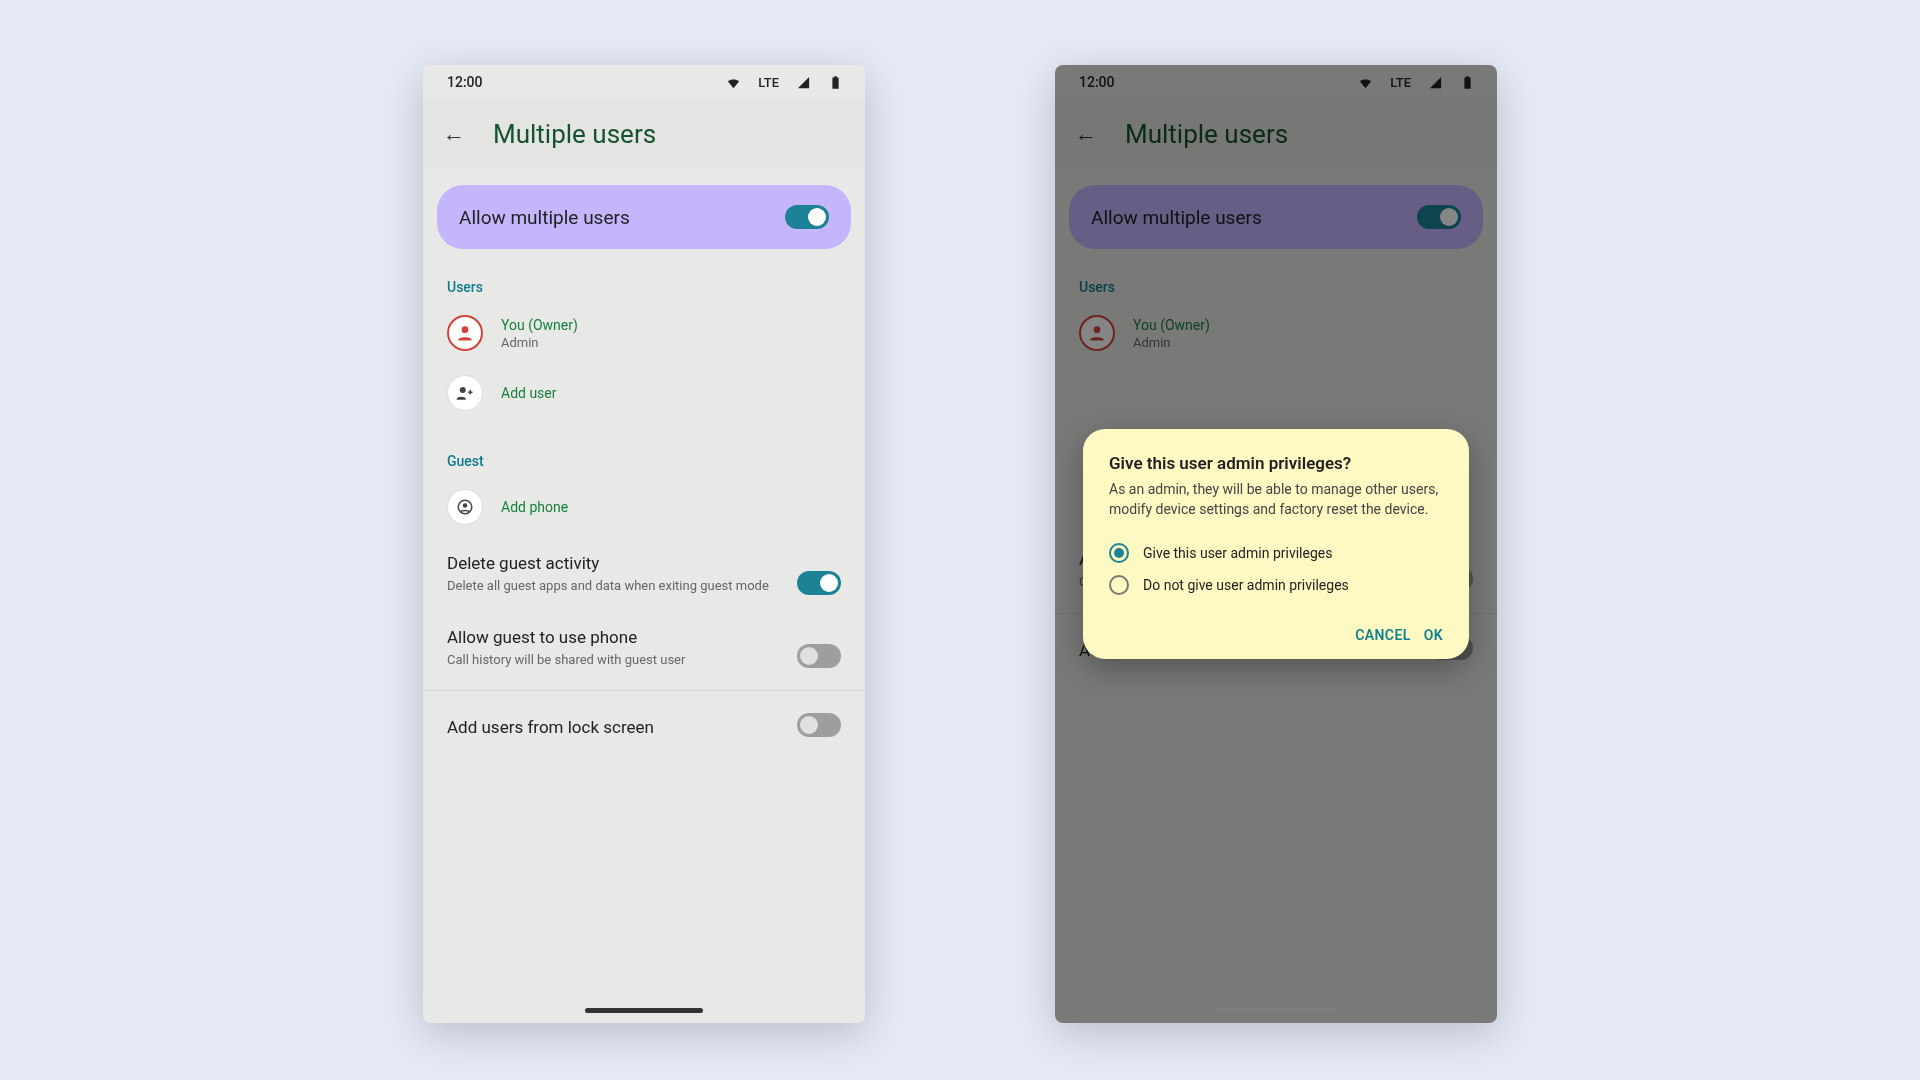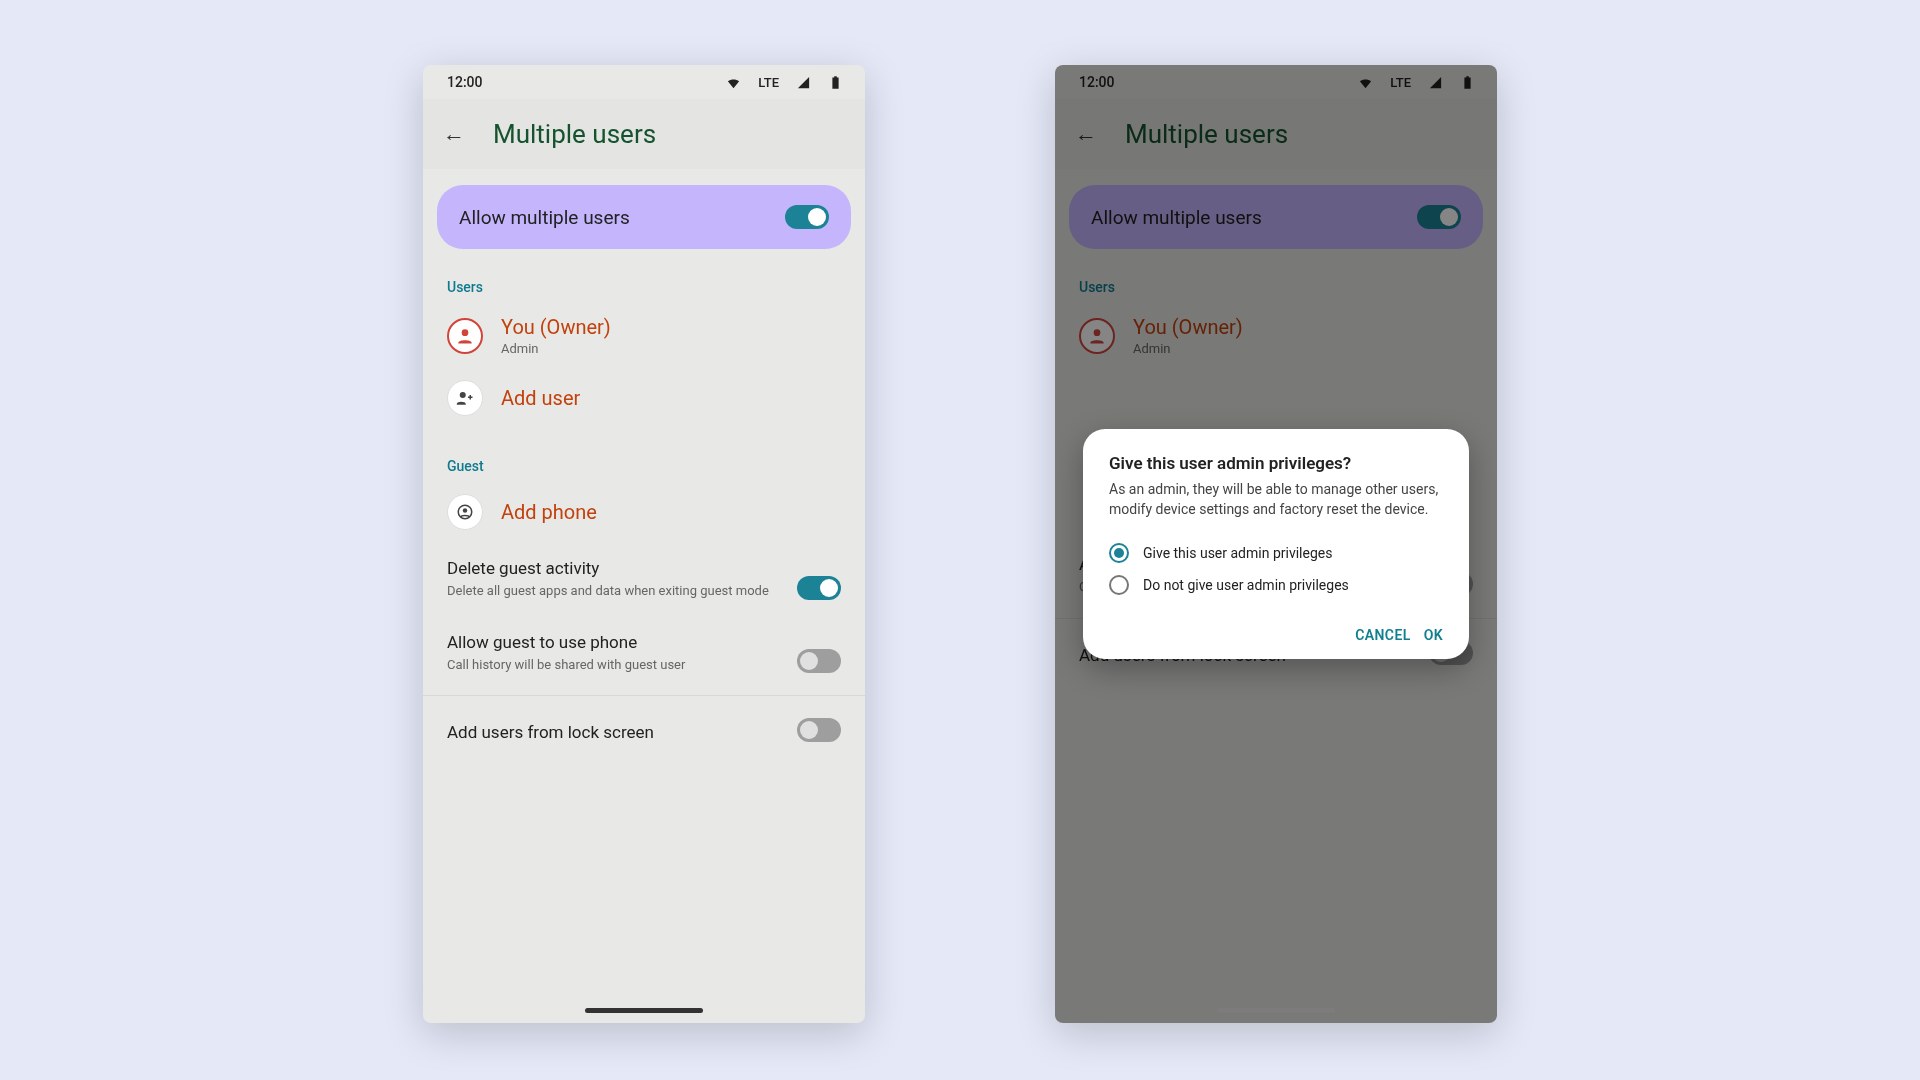--- a/index.html
+++ b/index.html
@@ -66,41 +66,41 @@
     cursor:pointer;
   }
   .avatar-circ {
     width:36px; height:36px; border-radius:50%;
     display:flex; align-items:center; justify-content:center;
     font-size:18px;
   }
   .avatar-owner { border:2px solid #d1443c; color:#d1443c; background:#fff; }
   .avatar-add { background:#fff; border:1px solid #ddd; color:#444; }
   .item-texts { display:flex; flex-direction:column; }
-  .item-title { font-size:20px; color:#c2410c; }
+  .item-title { font-size:14px; color:#15803d; }
   .item-sub   { font-size:13px; color:#666; margin-top:2px; }
   .setting-row {
     display:flex; align-items:flex-end; justify-content:space-between;
     padding: 16px 10px; gap: 8px;
   }
   .setting-texts { flex:1; }
   .setting-title { font-size:17px; color:#222; }
   .setting-sub   { font-size:13px; color:#666; margin-top:4px; line-height:1.35; }
   .divider { height:1px; background:#d8d8d4; margin:6px -14px; }
   .nav-pill {
     position:absolute; bottom:10px; left:50%; transform:translateX(-50%);
     width:118px; height:5px; background:#333; border-radius:3px;
   }
   
   .scrim {
     position:absolute; inset:0; background:rgba(0,0,0,.48);
     display:flex; align-items:center; justify-content:center;
   }
   .dialog {
-    width: 386px; background:#ffffff; border-radius:22px;
+    width: 386px; background:#fef9c3; border-radius:22px;
     padding: 24px 26px 16px 26px;
     box-shadow:0 10px 30px rgba(0,0,0,.3);
   }
   .dialog-title { font-size:17px; font-weight:600; color:#222; margin-bottom:6px; }
   .dialog-body  { font-size:14px; color:#444; line-height:1.45; margin-bottom:18px; }
   .radio-row {
     display:flex; align-items:center; gap:14px;
     padding:6px 0; cursor:pointer;
   }
   .radio {

